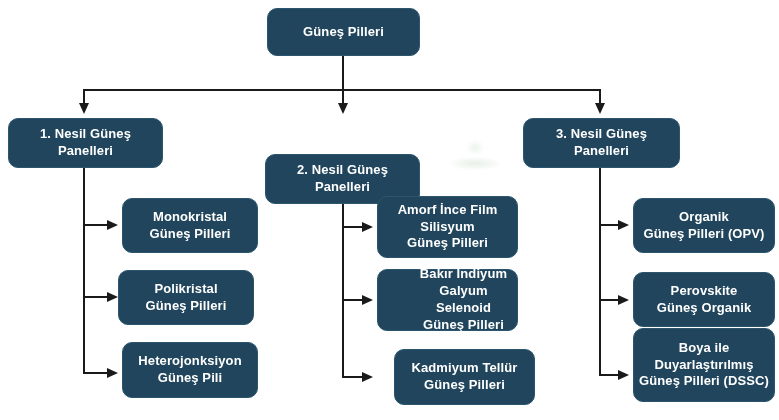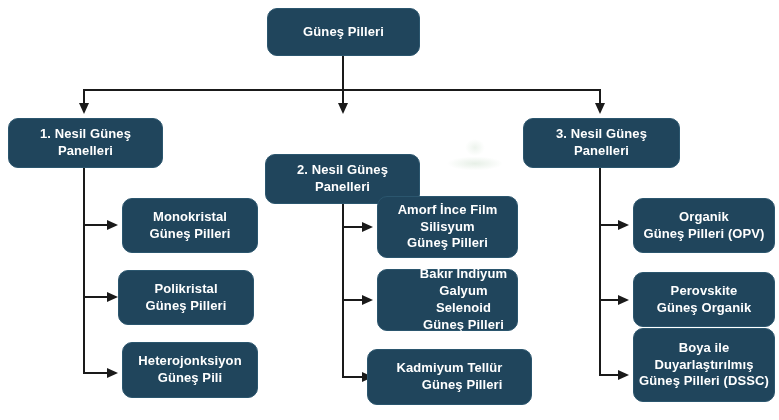--- a/index.html
+++ b/index.html
@@ -91,21 +91,21 @@
 Güneş Pilleri</div>
   <div class="node" style="left:122px; top:342px; width:136px; height:56px;">Heterojonksiyon
 Güneş Pili</div>
 
   <div class="node" style="left:377px; top:196px; width:141px; height:62px;">Amorf İnce Film
 Silisyum
 Güneş Pilleri</div>
   <div class="node" style="left:377px; top:269px; width:141px; height:62px;padding-left:36px;">Bakır İndiyum
 Galyum Selenoid
 Güneş Pilleri</div>
-  <div class="node" style="left:367px; top:349px; width:165px; height:56px;text-align:right;">Kadmiyum Tellür
+  <div class="node" style="left:394px; top:349px; width:141px; height:56px;">Kadmiyum Tellür
 Güneş Pilleri</div>
 
   <div class="node" style="left:633px; top:198px; width:142px; height:55px;">Organik
 Güneş Pilleri (OPV)</div>
   <div class="node" style="left:633px; top:272px; width:142px; height:55px;">Perovskite
 Güneş Organik</div>
   <div class="node" style="left:633px; top:328px; width:142px; height:74px;">Boya ile
 Duyarlaştırılmış
 Güneş Pilleri (DSSC)</div>
 

